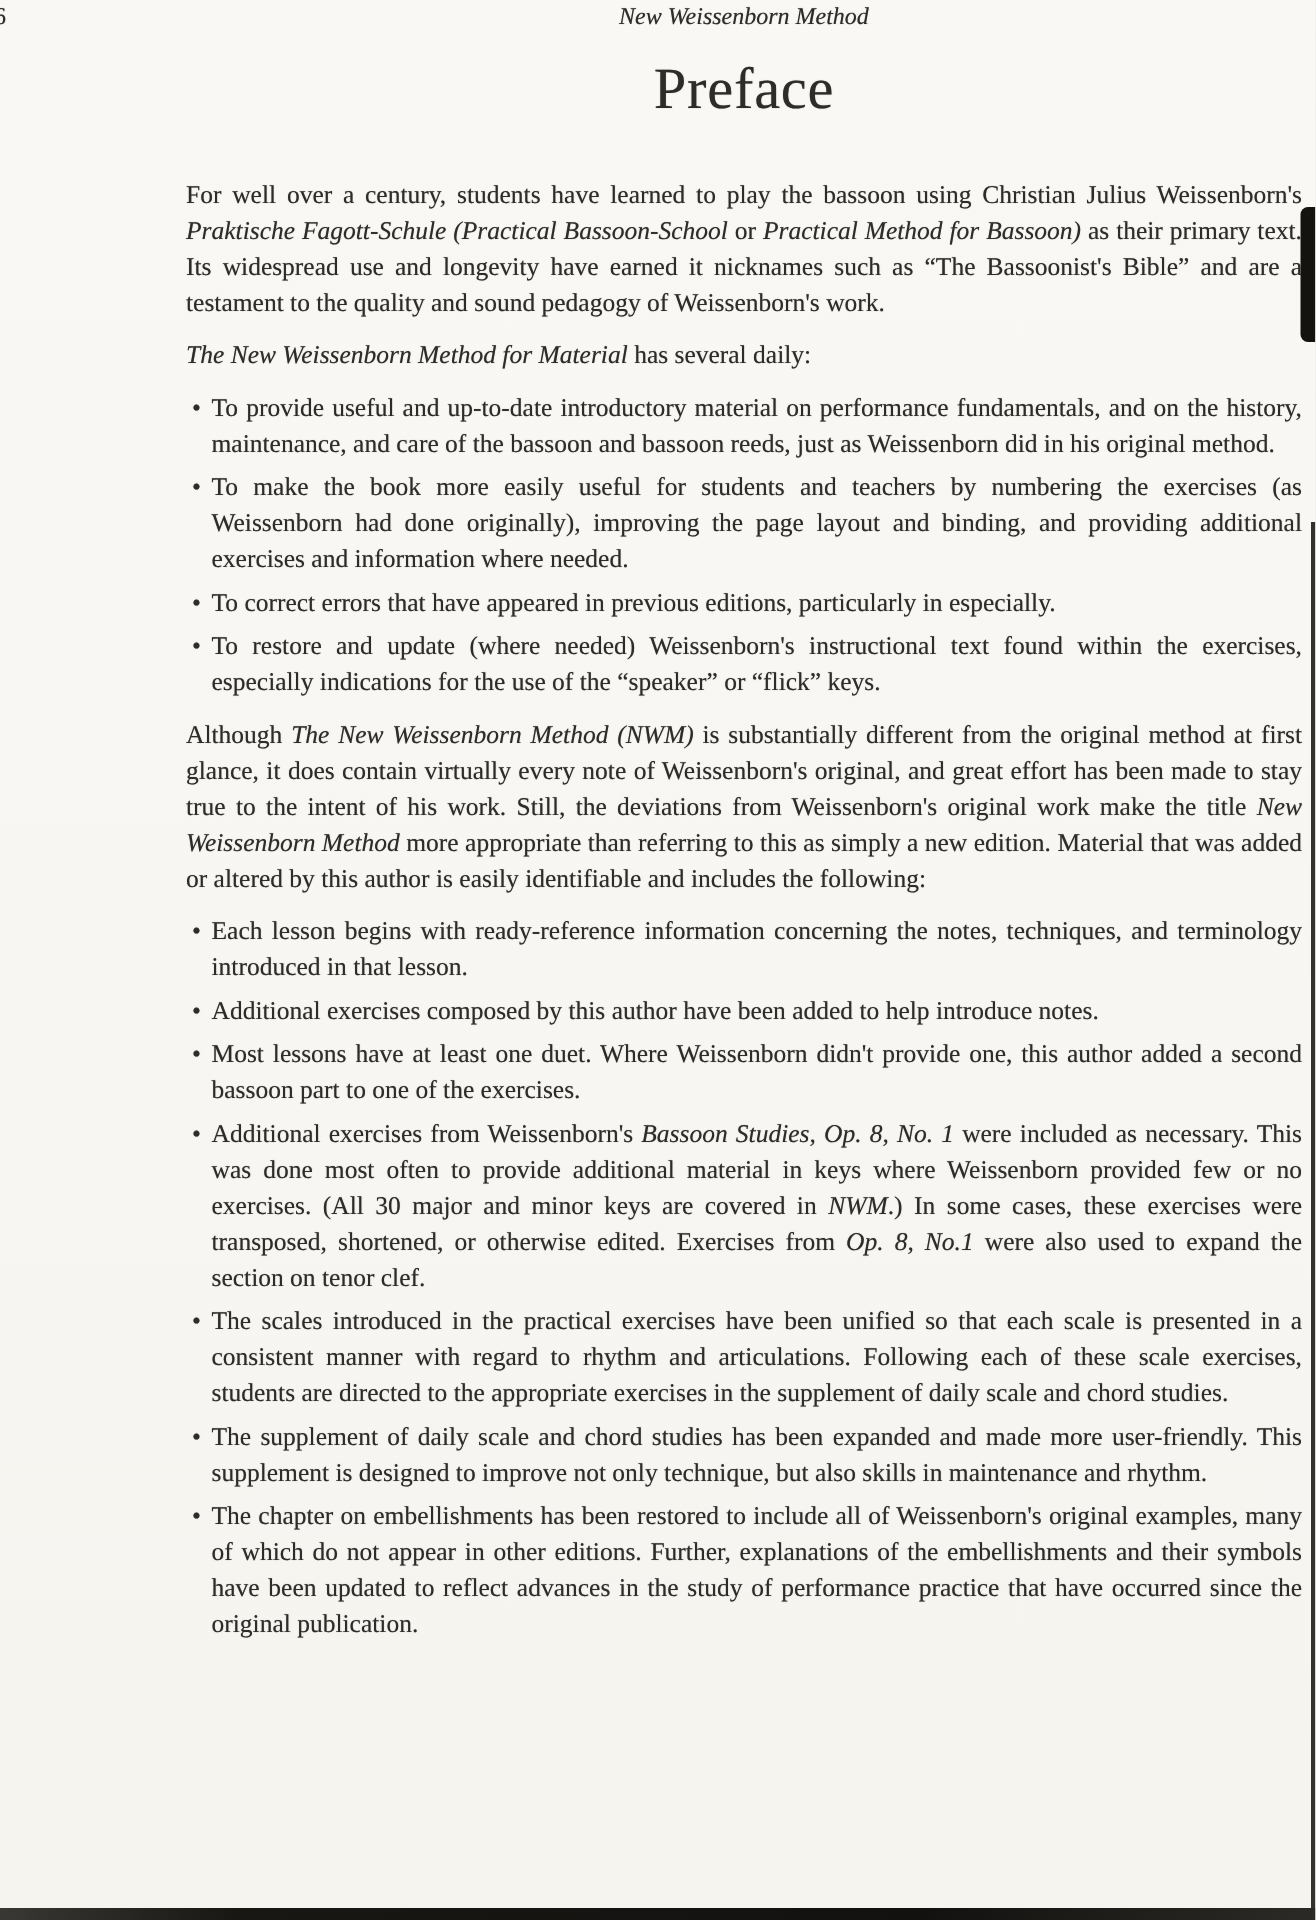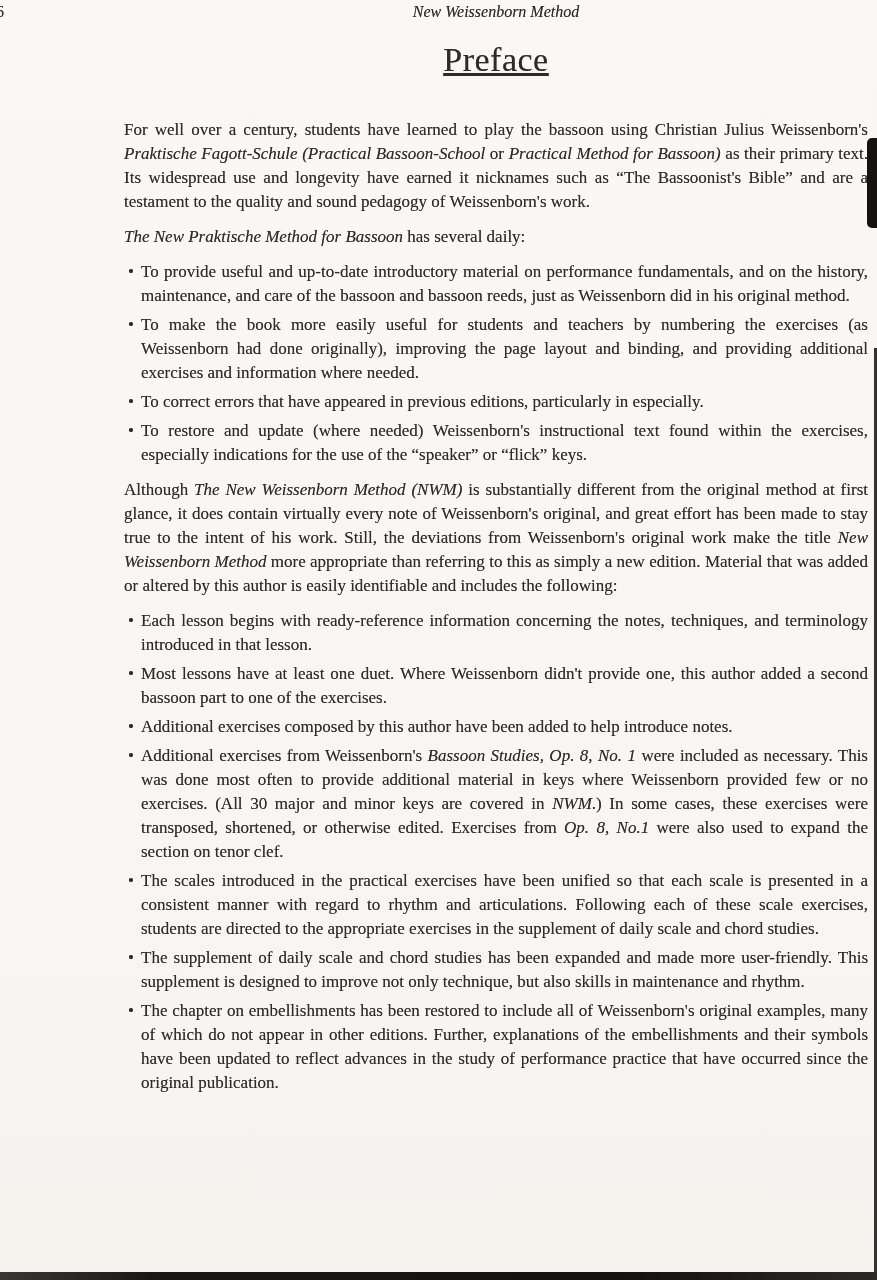--- a/index.html
+++ b/index.html
@@ -21,22 +21,22 @@
   .page-num{
     position:absolute;top:2px;left:-4px;
     font-size:16px;line-height:20px;
   }
   .content{
     position:absolute;top:38px;left:124px;width:744px;
     font-size:17px;line-height:24px;
     text-align:justify;
   }
   .content h1{
-    font-size:34px;line-height:44px;font-weight:normal;
-    text-align:center;margin:0 0 36px 0;letter-spacing:.5px;text-decoration:underline;
+    font-size:39px;line-height:44px;font-weight:normal;
+    text-align:center;margin:0 0 36px 0;letter-spacing:.5px;
   }
   .content p{margin:0 0 11px 0;}
   .content ul{list-style:none;margin:0 0 11px 0;padding:0 0 0 17px;}
   .content li{position:relative;margin:0 0 5px 0;}
   .content li::before{
     content:"\2022";
     position:absolute;left:-13px;top:0;
   }
   .content em{font-style:italic;}
   
@@ -59,32 +59,32 @@
 <div class="page">
 
   <div class="page-num">6</div>
 
   <div class="running-head">New Weissenborn Method</div>
 
   <div class="content">
     <h1>Preface</h1>
     <div>
         <p><span>For well over a century, students have learned to play the bassoon using Christian Julius Weissenborn's </span><em>Praktische Fagott-Schule (Practical Bassoon-School</em><span> or </span><em>Practical Method for Bassoon)</em><span> as their primary text. Its widespread use and longevity have earned it nicknames such as “The Bassoonist's Bible” and are a testament to the quality and sound pedagogy of Weissenborn's work.</span></p>
-        <p><em>The New Praktische Method for Bassoon</em><span> has several daily:</span></p>
+        <p><em>The New Weissenborn Method for Material</em><span> has several daily:</span></p>
         <ul>
           <li><span>To provide useful and up-to-date introductory material on performance fundamentals, and on the history, maintenance, and care of the bassoon and bassoon reeds, just as Weissenborn did in his original method.</span></li>
           <li><span>To make the book more easily useful for students and teachers by numbering the exercises (as Weissenborn had done originally), improving the page layout and binding, and providing additional exercises and information where needed.</span></li>
           <li><span>To correct errors that have appeared in previous editions, particularly in especially.</span></li>
           <li><span>To restore and update (where needed) Weissenborn's instructional text found within the exercises, especially indications for the use of the “speaker” or “flick” keys.</span></li>
         </ul>
         <p><span>Although </span><em>The New Weissenborn Method (NWM)</em><span> is substantially different from the original method at first glance, it does contain virtually every note of Weissenborn's original, and great effort has been made to stay true to the intent of his work. Still, the deviations from Weissenborn's original work make the title </span><em>New Weissenborn Method</em><span> more appropriate than referring to this as simply a new edition. Material that was added or altered by this author is easily identifiable and includes the following:</span></p>
         <ul>
           <li><span>Each lesson begins with ready-reference information concerning the notes, techniques, and terminology introduced in that lesson.</span></li>
+          <li><span>Additional exercises composed by this author have been added to help introduce notes.</span></li>
           <li><span>Most lessons have at least one duet. Where Weissenborn didn't provide one, this author added a second bassoon part to one of the exercises.</span></li>
-          <li><span>Additional exercises composed by this author have been added to help introduce notes.</span></li>
           <li><span>Additional exercises from Weissenborn's </span><em>Bassoon Studies, Op. 8, No. 1</em><span> were included as necessary. This was done most often to provide additional material in keys where Weissenborn provided few or no exercises. (All 30 major and minor keys are covered in </span><em>NWM</em><span>.) In some cases, these exercises were transposed, shortened, or otherwise edited. Exercises from </span><em>Op. 8, No.1</em><span> were also used to expand the section on tenor clef.</span></li>
           <li><span>The scales introduced in the practical exercises have been unified so that each scale is presented in a consistent manner with regard to rhythm and articulations. Following each of these scale exercises, students are directed to the appropriate exercises in the supplement of daily scale and chord studies.</span></li>
           <li><span>The supplement of daily scale and chord studies has been expanded and made more user-friendly. This supplement is designed to improve not only technique, but also skills in maintenance and rhythm.</span></li>
           <li><span>The chapter on embellishments has been restored to include all of Weissenborn's original examples, many of which do not appear in other editions. Further, explanations of the embellishments and their symbols have been updated to reflect advances in the study of performance practice that have occurred since the original publication.</span></li>
         </ul>
       </div>
   </div>
 
   <div class="edge-right-blob"></div>
   <div class="edge-right-line"></div>

